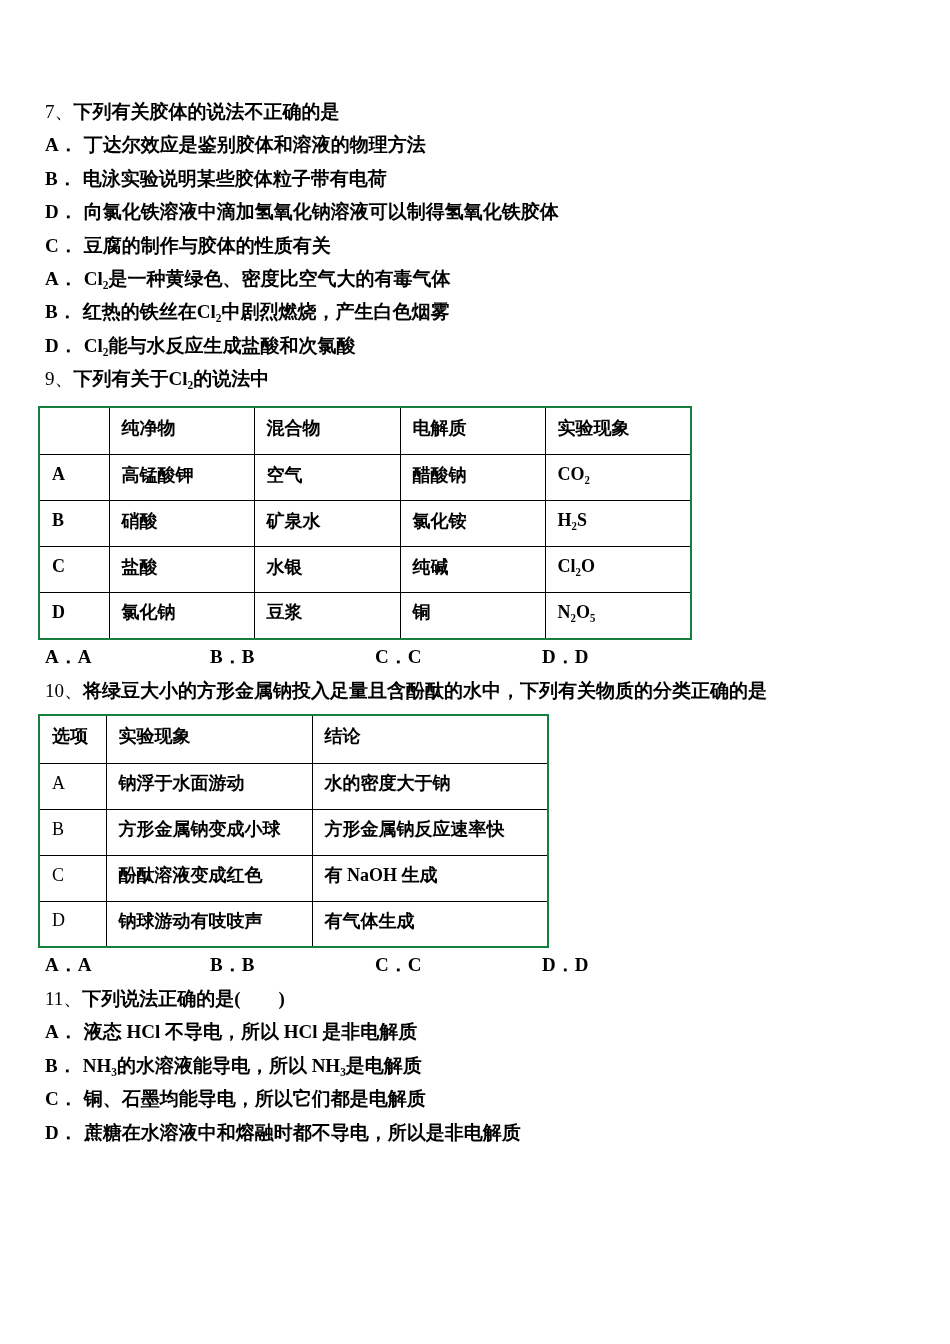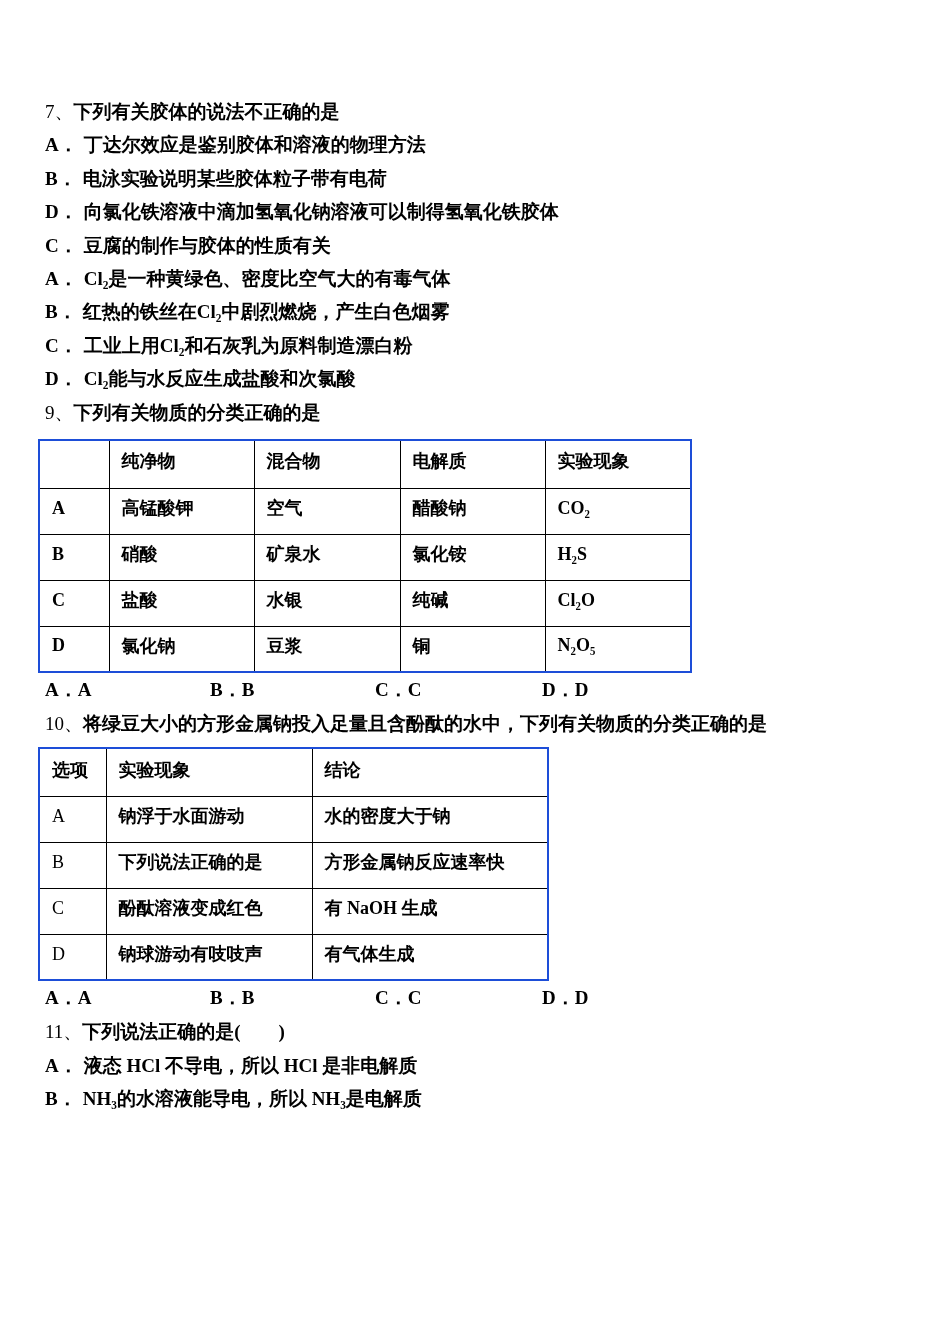--- a/index.html
+++ b/index.html
@@ -8,21 +8,21 @@
     font-family:"Liberation Serif","DejaVu Serif",serif;
     overflow:hidden;
   }
   .page { position:relative; width:860px; padding:95px 49px 0 45px; }
   .line { font-size:19px; line-height:33.4px; white-space:pre-wrap; }
   .qnum { font-weight:400; }
   .qtext, .opt-text { font-weight:600; }
   .opt-letter { font-weight:700; padding-right:6px; }
   table.tbl {
     border-collapse:collapse; table-layout:fixed;
-    margin-left:-7px; border:2px solid #1d4ed8;
+    margin-left:-7px; border:2px solid #15803d;
   }
   .tbl td {
     border:1.5px solid #000; vertical-align:middle;
     padding:0 4px 6px 12px; font-size:18px; font-weight:600;
     overflow:hidden; white-space:pre-wrap;
   }
   .tbl tr { height:46px; }
   .tbl tr.trh { height:48px; }
   .tbl td.letter { font-weight:700; font-size:18px; }
   .tbl2 td.letter { font-weight:400; }
@@ -41,26 +41,25 @@
     <div class="line"><span class="qnum">7、</span><span class="qtext">下列有关胶体的说法不正确的是</span></div>
     <div class="line"><span class="opt-letter">A．</span><span class="opt-text">丁达尔效应是鉴别胶体和溶液的物理方法</span></div>
     <div class="line"><span class="opt-letter">B．</span><span class="opt-text">电泳实验说明某些胶体粒子带有电荷</span></div>
     <div class="line"><span class="opt-letter">D．</span><span class="opt-text">向氯化铁溶液中滴加氢氧化钠溶液可以制得氢氧化铁胶体</span></div>
     <div class="line"><span class="opt-letter">C．</span><span class="opt-text">豆腐的制作与胶体的性质有关</span></div>
   </section>
 
   <section>
     <div class="line"><span class="opt-letter">A．</span><span class="opt-text">Cl₂是一种黄绿色、密度比空气大的有毒气体</span></div>
     <div class="line"><span class="opt-letter">B．</span><span class="opt-text">红热的铁丝在Cl₂中剧烈燃烧，产生白色烟雾</span></div>
-    <div class="line"><span class="opt-letter">C．</span><span class="opt-text">工业上用Cl₂和石灰乳为原料制造漂白粉</span></div>
     <div class="line"><span class="opt-letter">D．</span><span class="opt-text">Cl₂能与水反应生成盐酸和次氯酸</span></div>
   </section>
 
   <section>
-    <div class="line"><span class="qnum">9、</span><span class="qtext">下列有关物质的分类正确的是</span></div>
+    <div class="line"><span class="qnum">9、</span><span class="qtext">下列有关于Cl₂的说法中</span></div>
 
     <table class="tbl tbl1">
       <colgroup>
           <col style="width:70px">
           <col style="width:145px">
           <col style="width:146px">
           <col style="width:145px">
           <col style="width:146px">
         </colgroup>
       <tbody>
@@ -125,21 +124,21 @@
           <td>实验现象</td>
           <td>结论</td>
         </tr>
         <tr>
           <td class="letter">A</td>
           <td>钠浮于水面游动</td>
           <td>水的密度大于钠</td>
         </tr>
         <tr>
           <td class="letter">B</td>
-          <td>下列说法正确的是</td>
+          <td>方形金属钠变成小球</td>
           <td>方形金属钠反应速率快</td>
         </tr>
         <tr>
           <td class="letter">C</td>
           <td>酚酞溶液变成红色</td>
           <td>有 NaOH 生成</td>
         </tr>
         <tr>
           <td class="letter">D</td>
           <td>钠球游动有吱吱声</td>
@@ -153,15 +152,17 @@
       <span class="ans" style="left:165px">B．B</span>
       <span class="ans" style="left:330px">C．C</span>
       <span class="ans" style="left:497px">D．D</span>
     </div>
   </section>
 
   <section>
     <div class="line"><span class="qnum">11、</span><span class="qtext">下列说法正确的是(　　)</span></div>
     <div class="line"><span class="opt-letter">A．</span><span class="opt-text">液态 HCl 不导电，所以 HCl 是非电解质</span></div>
     <div class="line"><span class="opt-letter">B．</span><span class="opt-text">NH₃的水溶液能导电，所以 NH₃是电解质</span></div>
+    <div class="line"><span class="opt-letter">C．</span><span class="opt-text">铜、石墨均能导电，所以它们都是电解质</span></div>
+    <div class="line"><span class="opt-letter">D．</span><span class="opt-text">蔗糖在水溶液中和熔融时都不导电，所以是非电解质</span></div>
   </section>
 
 </div>
 
 </body></html>

